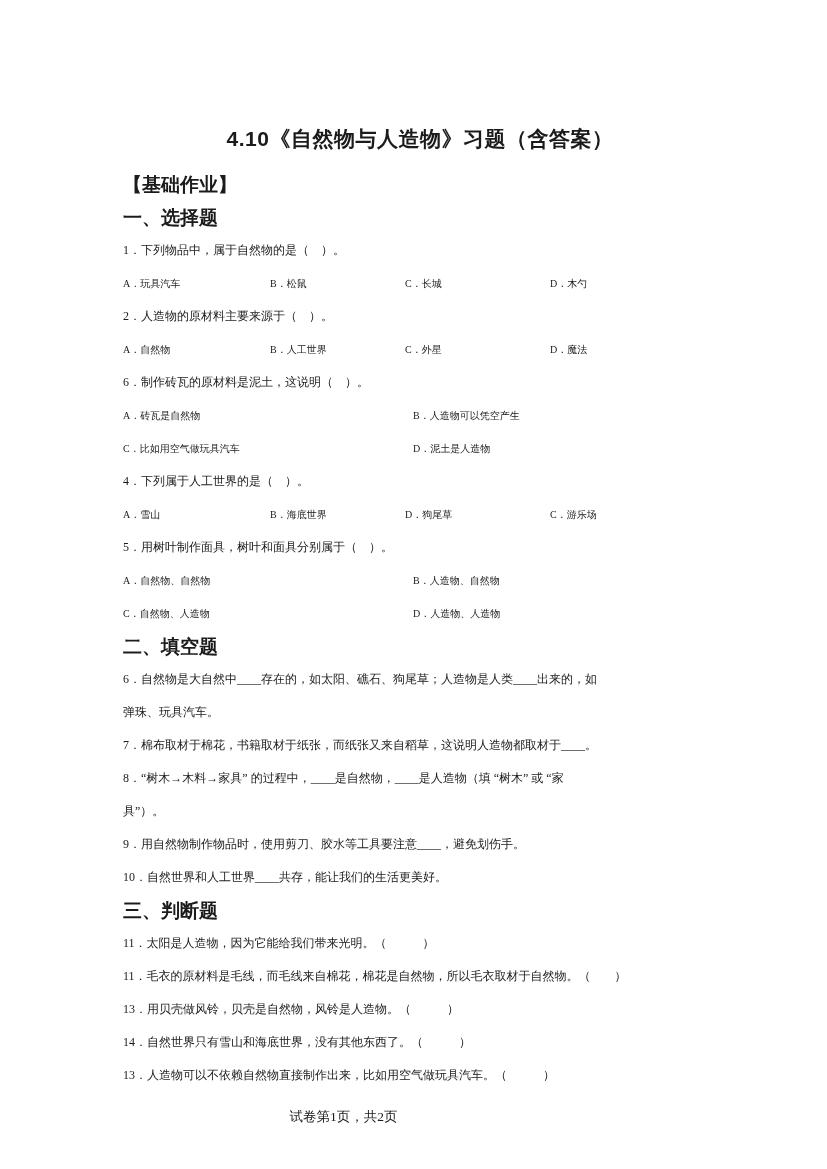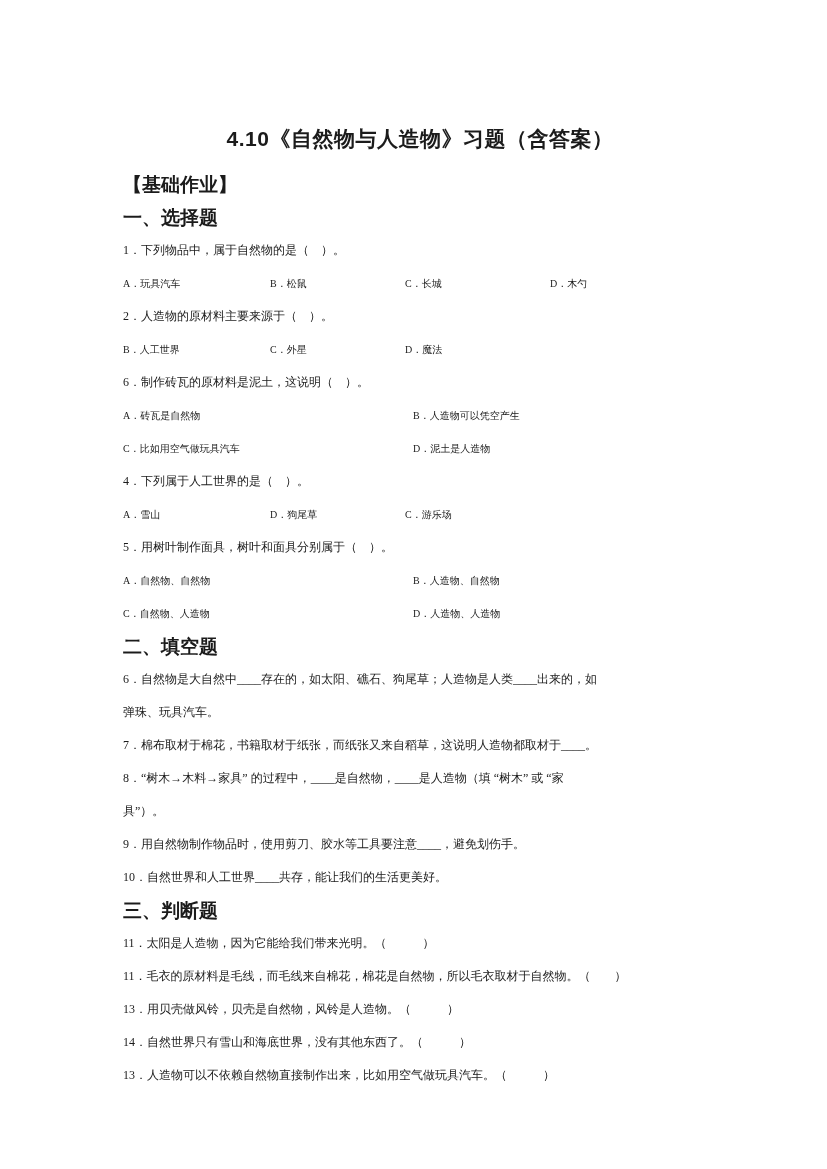--- a/index.html
+++ b/index.html
@@ -65,36 +65,38 @@
         <div class="h2">一、选择题</div>
         <div class="line">1．下列物品中，属于自然物的是（　）。</div>
         <div class="opts opts4">
           <div class="opt">A．玩具汽车</div>
           <div class="opt">B．松鼠</div>
           <div class="opt">C．长城</div>
           <div class="opt">D．木勺</div>
         </div>
         <div class="line">2．人造物的原材料主要来源于（　）。</div>
         <div class="opts opts4">
+          <div class="opt">A．自然物</div>
           <div class="opt">B．人工世界</div>
           <div class="opt">C．外星</div>
           <div class="opt">D．魔法</div>
         </div>
         <div class="line">6．制作砖瓦的原材料是泥土，这说明（　）。</div>
         <div class="opts opts2">
           <div class="opt">A．砖瓦是自然物</div>
           <div class="opt">B．人造物可以凭空产生</div>
         </div>
         <div class="opts opts2">
           <div class="opt">C．比如用空气做玩具汽车</div>
           <div class="opt">D．泥土是人造物</div>
         </div>
         <div class="line">4．下列属于人工世界的是（　）。</div>
         <div class="opts opts4">
           <div class="opt">A．雪山</div>
+          <div class="opt">B．海底世界</div>
           <div class="opt">D．狗尾草</div>
           <div class="opt">C．游乐场</div>
         </div>
         <div class="line">5．用树叶制作面具，树叶和面具分别属于（　）。</div>
         <div class="opts opts2">
           <div class="opt">A．自然物、自然物</div>
           <div class="opt">B．人造物、自然物</div>
         </div>
         <div class="opts opts2">
           <div class="opt">C．自然物、人造物</div>
@@ -109,13 +111,14 @@
         <div class="line">9．用自然物制作物品时，使用剪刀、胶水等工具要注意____，避免划伤手。</div>
         <div class="line">10．自然世界和人工世界____共存，能让我们的生活更美好。</div>
         <div class="h2">三、判断题</div>
         <div class="line">11．太阳是人造物，因为它能给我们带来光明。（　　　）</div>
         <div class="line">11．毛衣的原材料是毛线，而毛线来自棉花，棉花是自然物，所以毛衣取材于自然物。（　　）</div>
         <div class="line">13．用贝壳做风铃，贝壳是自然物，风铃是人造物。（　　　）</div>
         <div class="line">14．自然世界只有雪山和海底世界，没有其他东西了。（　　　）</div>
         <div class="line">13．人造物可以不依赖自然物直接制作出来，比如用空气做玩具汽车。（　　　）</div>
       </div>
   </div>
+  <div class="footer">试卷第1页，共2页</div>
 </div>
 
 </body></html>

